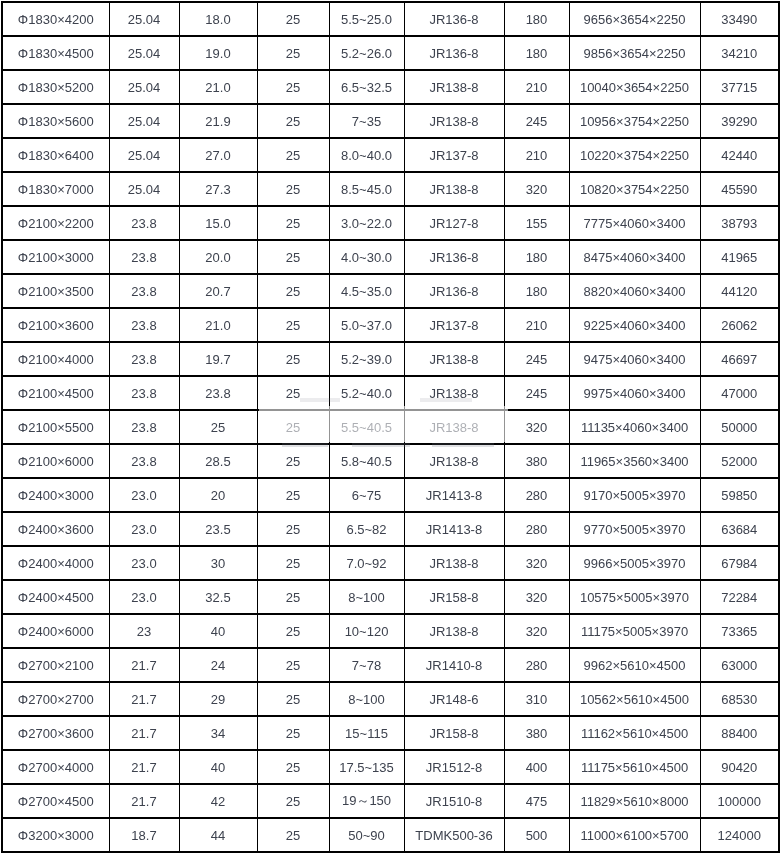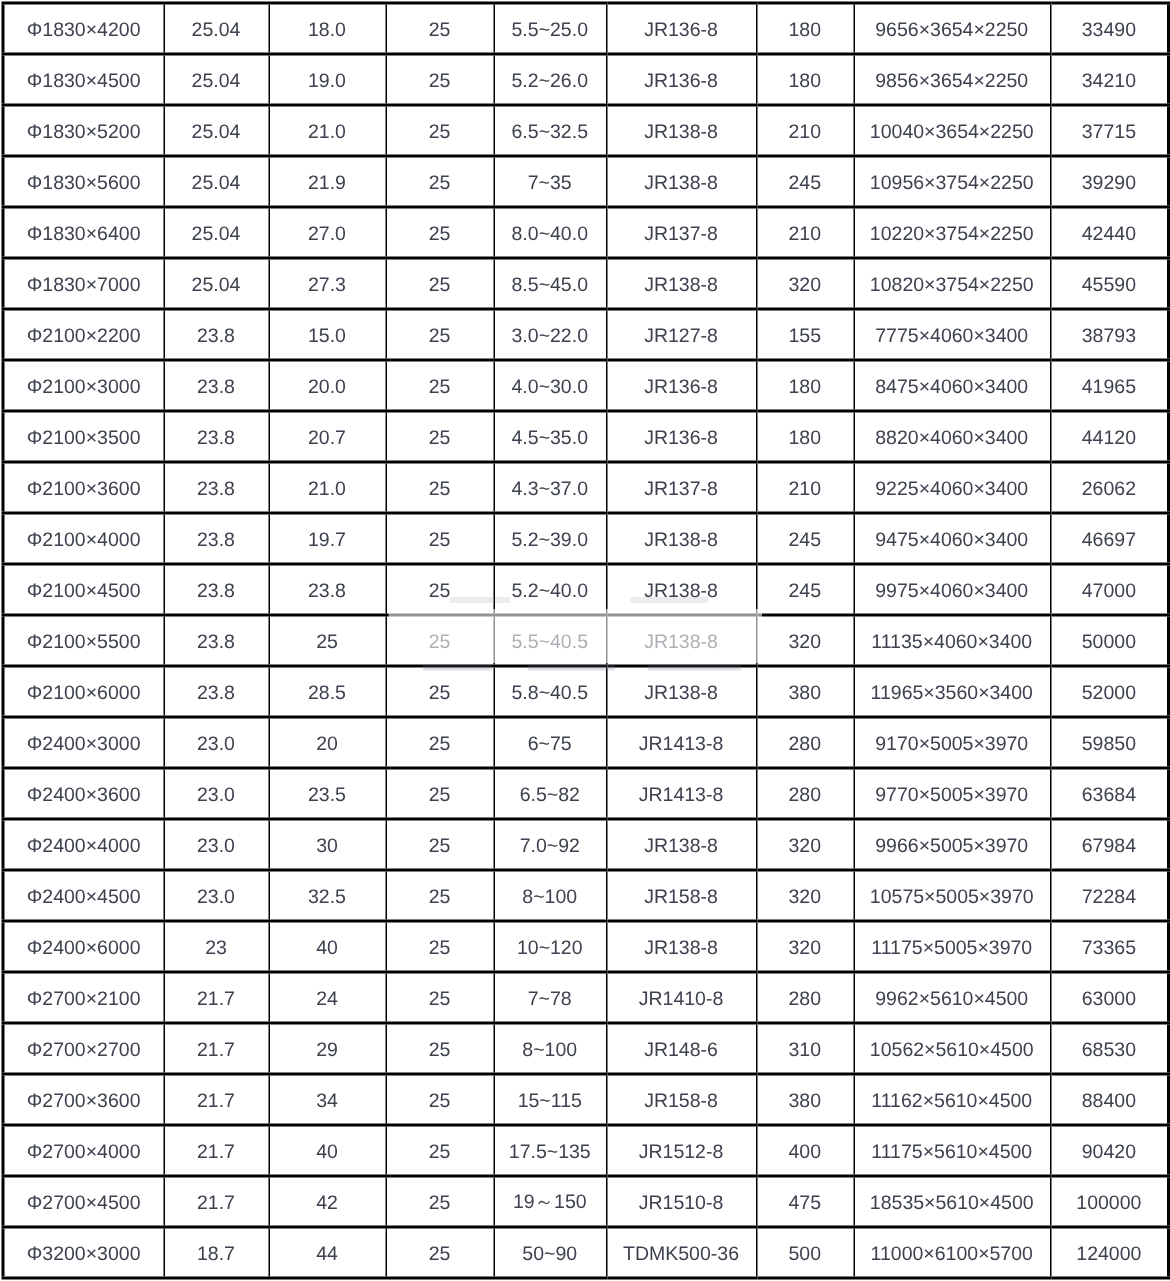--- a/index.html
+++ b/index.html
@@ -183,21 +183,21 @@
           <td>JR136-8</td>
           <td>180</td>
           <td>8820×4060×3400</td>
           <td>44120</td>
         </tr>
         <tr>
           <td>Φ2100×3600</td>
           <td>23.8</td>
           <td>21.0</td>
           <td>25</td>
-          <td>4.3~37.0</td>
+          <td>5.0~37.0</td>
           <td>JR137-8</td>
           <td>210</td>
           <td>9225×4060×3400</td>
           <td>26062</td>
         </tr>
         <tr>
           <td>Φ2100×4000</td>
           <td>23.8</td>
           <td>19.7</td>
           <td>25</td>
@@ -340,21 +340,21 @@
           <td>90420</td>
         </tr>
         <tr>
           <td>Φ2700×4500</td>
           <td>21.7</td>
           <td>42</td>
           <td>25</td>
           <td>19～150</td>
           <td>JR1510-8</td>
           <td>475</td>
-          <td>18535×5610×4500</td>
+          <td>11829×5610×8000</td>
           <td>100000</td>
         </tr>
         <tr>
           <td>Φ3200×3000</td>
           <td>18.7</td>
           <td>44</td>
           <td>25</td>
           <td>50~90</td>
           <td>TDMK500-36</td>
           <td>500</td>

